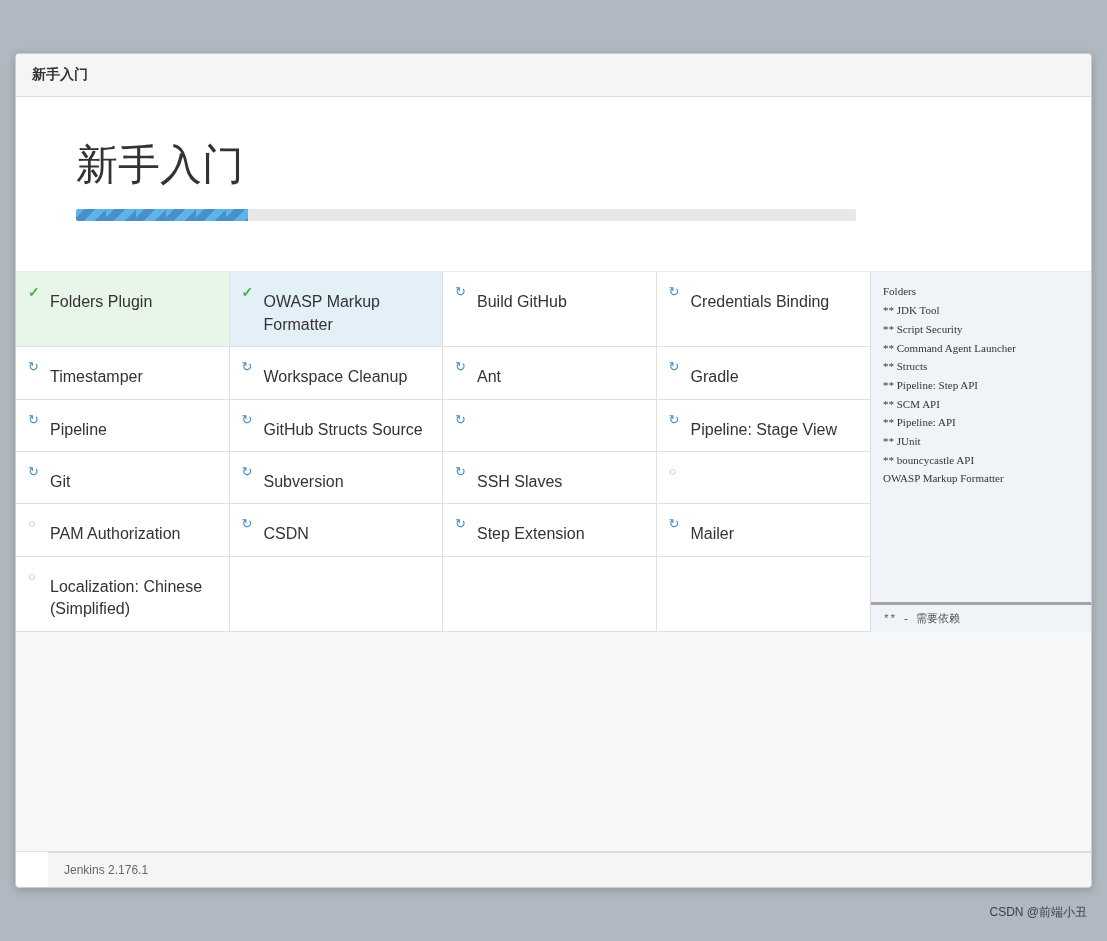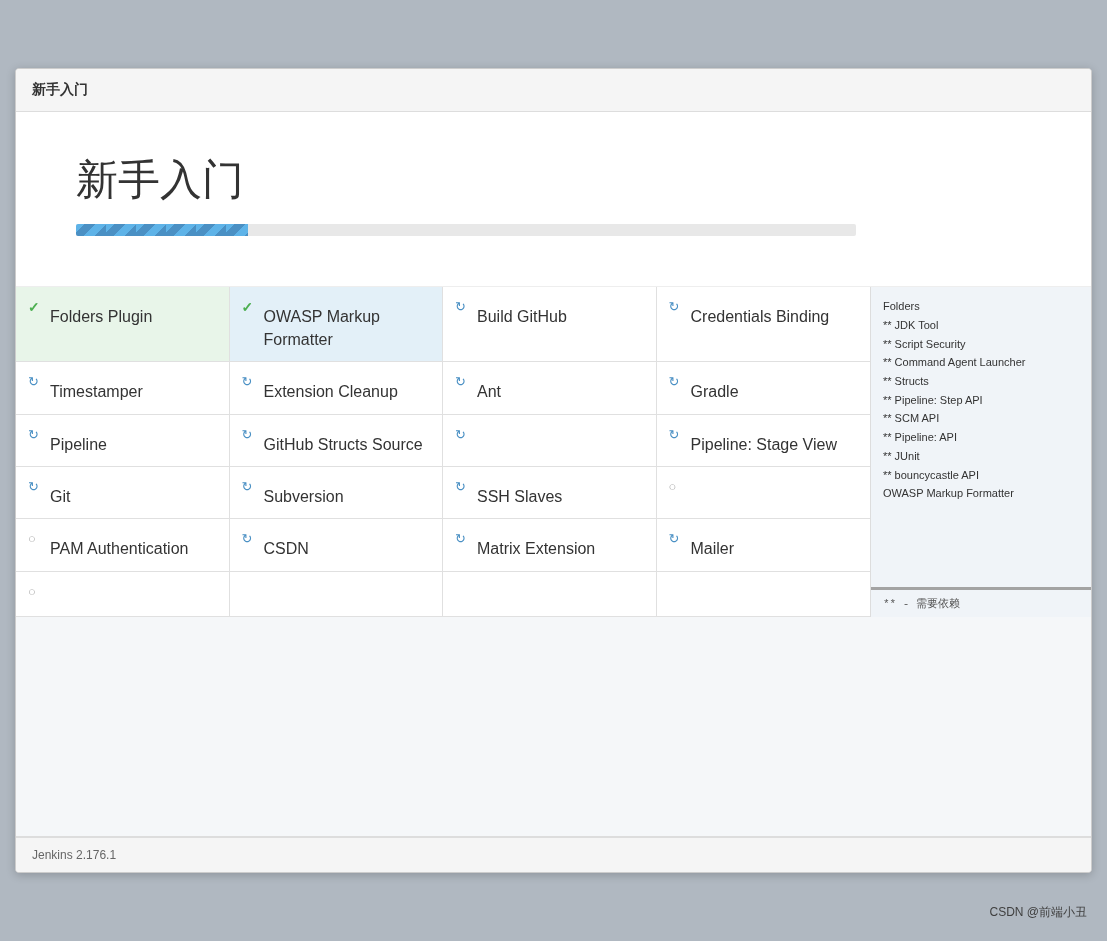--- a/index.html
+++ b/index.html
@@ -118,39 +118,40 @@
     }
     .sidebar-wrapper {
       width: 220px;
       display: flex;
       flex-direction: column;
       background: #f0f4f8;
     }
     .sidebar-main {
       flex: 1;
       padding: 10px 12px;
-      font-family: Liberation Sans, sans-serif;
+      font-family: Liberation Serif, serif;
       font-size: 11px;
       color: #333;
       line-height: 1.7;
       white-space: pre;
     }
     .sidebar-footer {
       border-top: 3px solid #a3a3a3;
       padding: 6px 12px;
       font-family: 'Courier New', monospace;
       font-size: 11px;
       color: #555;
     }
     .window-footer {
       background: #f5f5f5;
       border-top: 1px solid #ddd;
       padding: 10px 16px;
       font-size: 12px;
       color: #666;
+      margin-left: 32px;
     }
     .plugin-name {
       font-size: 16px;
       margin-top: 9px;
     }
     .empty-area {
       background: #f5f7f9;
       height: 220px;
       border-bottom: 1px solid #ddd;
     }
@@ -198,21 +199,21 @@
         <span class="plugin-icon icon-spinner">↻</span>
         <span class="plugin-name">Credentials Binding</span>
       </div>
 
       <div class="plugin-cell">
         <span class="plugin-icon icon-spinner">↻</span>
         <span class="plugin-name">Timestamper</span>
       </div>
       <div class="plugin-cell">
         <span class="plugin-icon icon-spinner">↻</span>
-        <span class="plugin-name">Extension Cleanup</span>
+        <span class="plugin-name">Workspace Cleanup</span>
       </div>
       <div class="plugin-cell">
         <span class="plugin-icon icon-spinner">↻</span>
         <span class="plugin-name">Ant</span>
       </div>
       <div class="plugin-cell">
         <span class="plugin-icon icon-spinner">↻</span>
         <span class="plugin-name">Gradle</span>
       </div>
 
@@ -243,37 +244,38 @@
       <div class="plugin-cell">
         <span class="plugin-icon icon-spinner">↻</span>
         <span class="plugin-name">SSH Slaves</span>
       </div>
       <div class="plugin-cell">
         <span class="plugin-icon icon-circle-empty">○</span>
       </div>
 
       <div class="plugin-cell">
         <span class="plugin-icon icon-circle-empty">○</span>
-        <span class="plugin-name">PAM Authentication</span>
+        <span class="plugin-name">PAM Authorization</span>
       </div>
       <div class="plugin-cell">
         <span class="plugin-icon icon-spinner">↻</span>
         <span class="plugin-name">CSDN</span>
       </div>
       <div class="plugin-cell">
         <span class="plugin-icon icon-spinner">↻</span>
-        <span class="plugin-name">Matrix Extension</span>
+        <span class="plugin-name">Step Extension</span>
       </div>
       <div class="plugin-cell">
         <span class="plugin-icon icon-spinner">↻</span>
         <span class="plugin-name">Mailer</span>
       </div>
 
       <div class="plugin-cell">
         <span class="plugin-icon icon-circle-empty">○</span>
+        <span class="plugin-name">Localization: Chinese (Simplified)</span>
       </div>
       <div class="plugin-cell"></div>
       <div class="plugin-cell"></div>
       <div class="plugin-cell"></div>
 
     </div>
 
     <div class="sidebar-wrapper">
       <div class="sidebar-main">Folders
 ** JDK Tool

